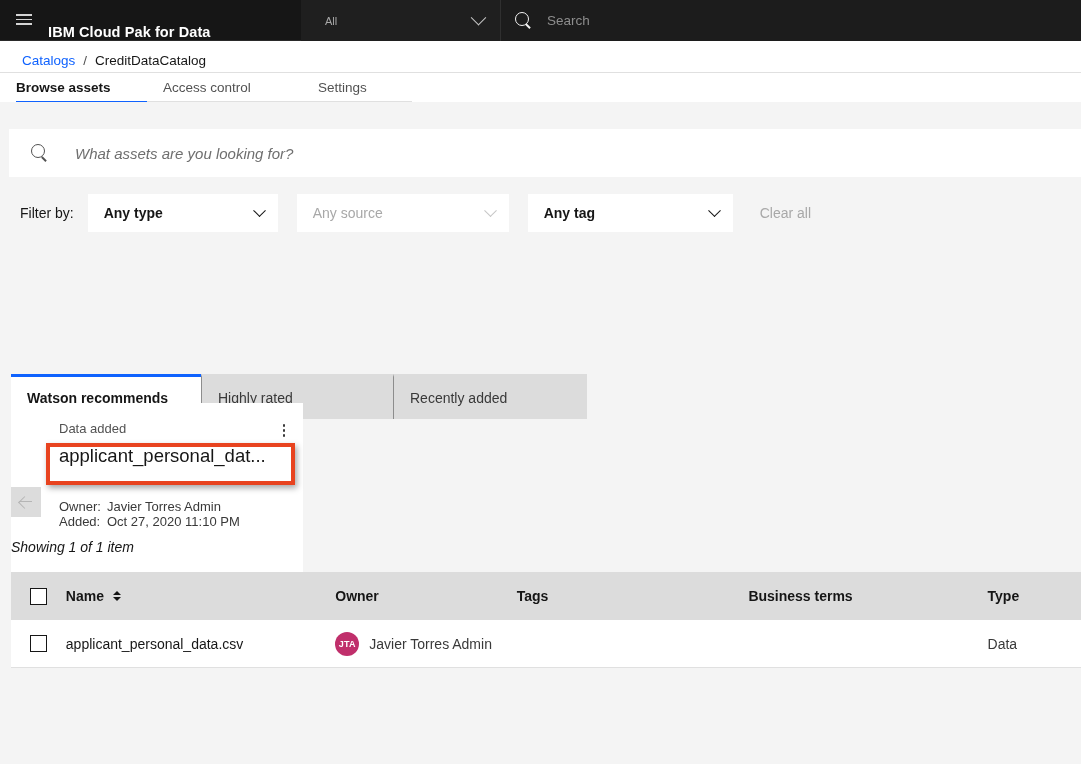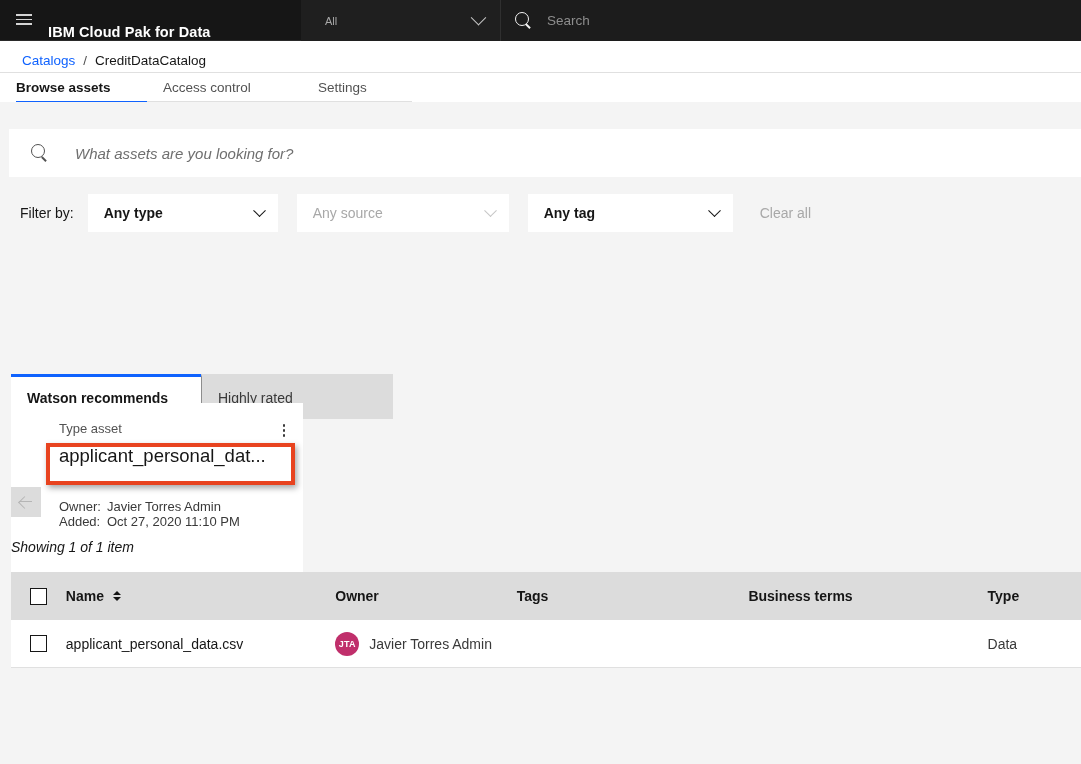--- a/index.html
+++ b/index.html
@@ -353,25 +353,28 @@
     <span class="clear-all">Clear all</span>
   </div>
 
   <div class="switcher">
     <div class="sw-item sw-w active">
       <span>Watson recommends</span>
     </div>
     <div class="sw-item sw-h">
       <span>Highly rated</span>
     </div>
+    <div class="sw-item sw-r">
+      <span>Recently added</span>
+    </div>
   </div>
 
   <div class="card">
     <div class="card-head">
-      <span class="card-kind">Type asset</span>
+      <span class="card-kind">Data added</span>
       <span class="kebab">
         <i></i>
         <i></i>
         <i></i>
       </span>
     </div>
     <div class="card-title">applicant_personal_dat...</div>
     <div class="card-meta">
       <div class="meta-line">
         <span class="meta-key">Owner:</span>

